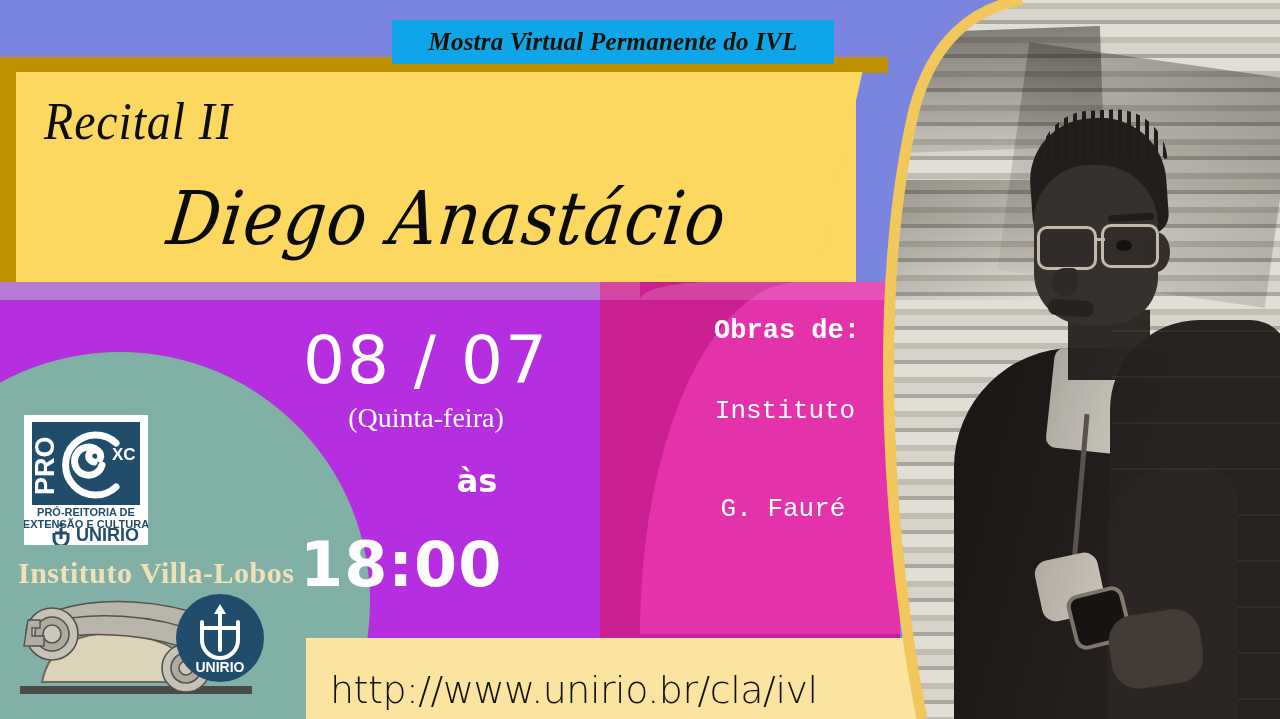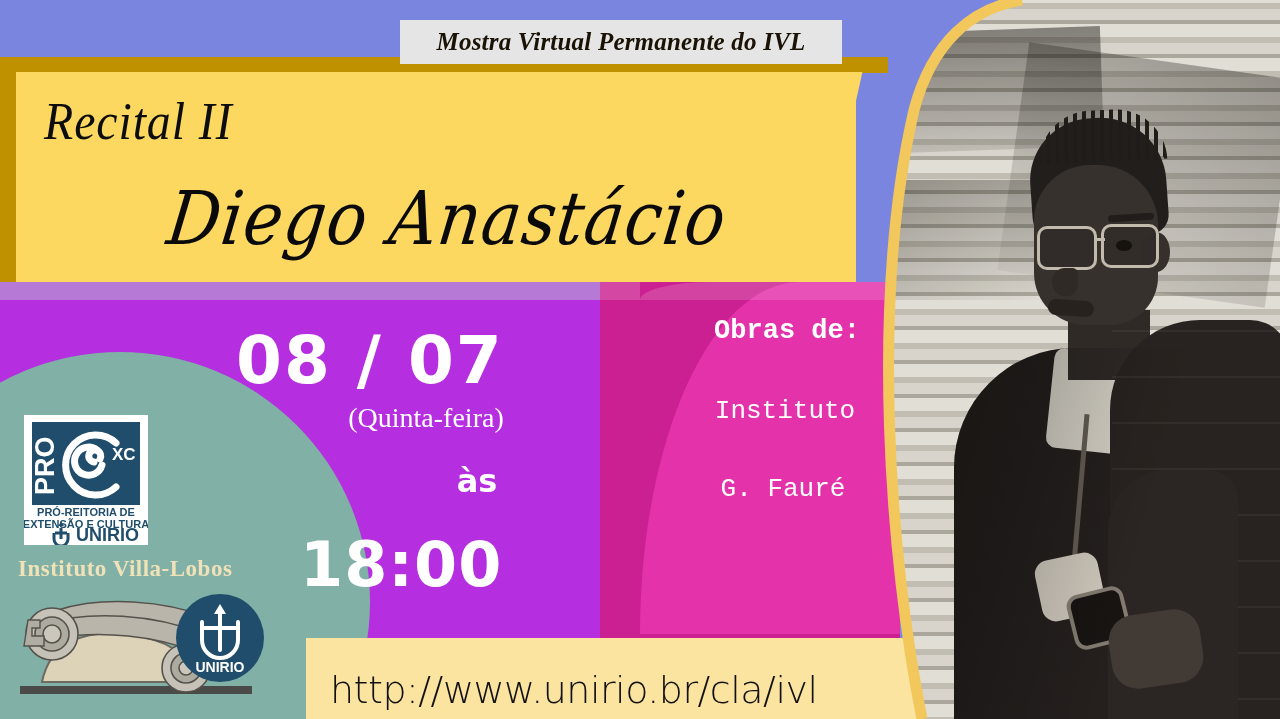--- a/index.html
+++ b/index.html
@@ -84,22 +84,22 @@
     background: #fcd861;
     clip-path: polygon(0 0, 99% 0, 93.5% 100%, 0 100%);
   }
   .title-card-ext {
     position: absolute; left: 16px; top: 72px; width: 840px; height: 210px;
     background: #fcd861;
   }
 
   
   .top-banner {
-    position: absolute; left: 400px; top: 20px; width: 442px; height: 44px;
-    background: #e5e5e5;
+    position: absolute; left: 392px; top: 20px; width: 442px; height: 44px;
+    background: #0ea5e9;
     display: flex; align-items: center; justify-content: center;
   }
   .top-banner-text {
     font-family: "Liberation Serif", serif;
     font-style: italic; font-weight: 700;
     font-size: 25px; color: #1a1205;
     letter-spacing: 0.2px;
     white-space: nowrap;
   }
 
@@ -119,22 +119,23 @@
     font-size: 66px; color: #0a0a0a;
     letter-spacing: 1px;
     transform: skewX(-7deg) scaleY(1.12);
     transform-origin: left center;
     white-space: nowrap;
   }
 
   
   .date-line {
     position: absolute; left: 236px; top: 322px; width: 380px;
+    text-align: center;
     font-family: "DejaVu Sans", sans-serif;
-    font-weight: 700; font-size: 66px; color: #ffffff;
+    font-weight: 400; font-size: 66px; color: #ffffff;
     letter-spacing: 2px;
   }
   .weekday {
     position: absolute; left: 236px; top: 402px; width: 380px;
     text-align: center;
     font-family: "Liberation Serif", serif;
     font-weight: 400; font-size: 28px; color: #ffffff;
   }
   .as-word {
     position: absolute; left: 312px; top: 462px; width: 330px;
@@ -158,21 +159,21 @@
   }
   .works-title {
     font-weight: 700; font-size: 27px;
     text-align: center; padding-left: 10px;
   }
   .work-item {
     font-weight: 400; font-size: 26px;
     text-align: center;
   }
   .work-0 { margin-top: 50px; padding-left: 6px; }
-  .work-1 { margin-top: 48px; padding-left: 2px; }
+  .work-1 { margin-top: 68px; padding-left: 2px; }
   .work-2 { margin-top: 48px; padding-left: 24px; }
 
   
   .url {
     position: absolute; left: 330px; top: 636px; width: 560px;
     font-family: "DejaVu Sans", sans-serif;
     font-weight: 300; font-size: 38px; color: #111;
     letter-spacing: -0.5px;
     white-space: nowrap;
     margin-top: 32px;
@@ -403,21 +404,21 @@
     <text x="62" y="113" text-anchor="middle" font-family="Liberation Sans, sans-serif" font-size="11" font-weight="700" fill="#1f4d6b">EXTENSÃO E CULTURA</text>
     <g>
       <path d="M 30 118 l 0 6 a 7 7 0 0 0 14 0 l 0 -6 M 37 113 l 0 11 M 31 118 l 12 0" stroke="#1f4d6b" stroke-width="3" fill="none"></path>
       <path d="M 34 111 l 3 -4 l 3 4 z" fill="#1f4d6b"></path>
     </g>
     <text x="52" y="126" font-family="Liberation Sans, sans-serif" font-size="18" font-weight="700" fill="#1f4d6b">UNIRIO</text>
   </svg>
 
   <div style="position:absolute;left:14px;top:556px;width:290px;height:150px;">
     <div style="position:absolute;left:4px;top:0;width:270px;
-                font-family:'Liberation Serif',serif;font-weight:700;font-size:23px;
+                font-family:'Liberation Serif',serif;font-weight:700;font-size:30px;
                 color:#f0e2b8;letter-spacing:0.5px;white-space:nowrap;">Instituto Villa-Lobos</div>
 
     <svg style="position:absolute;left:0px;top:34px;width:250px;height:116px;" viewBox="0 0 250 116">
       <path d="M 6 96 L 238 96 L 238 104 L 6 104 Z" fill="#4a4a48"></path>
       <path d="M 28 92 C 36 52 70 40 112 44 C 150 48 176 64 186 92 Z" fill="#ddd3b8"></path>
       <path d="M 28 92 C 36 52 70 40 112 44 C 150 48 176 64 186 92 Z" fill="none" stroke="#6d6a62" stroke-width="2"></path>
       <g fill="#b9b5ab" stroke="#55524c" stroke-width="1.6">
         <path d="M 44 20 C 88 6 150 10 196 28 C 216 36 230 46 236 56 C 222 58 206 52 190 46 C 150 32 96 26 52 34 Z"></path>
         <path d="M 30 34 C 76 20 140 24 190 44 C 210 52 224 62 230 72 C 214 74 198 68 182 62 C 142 46 88 40 40 48 Z"></path>
       </g>

